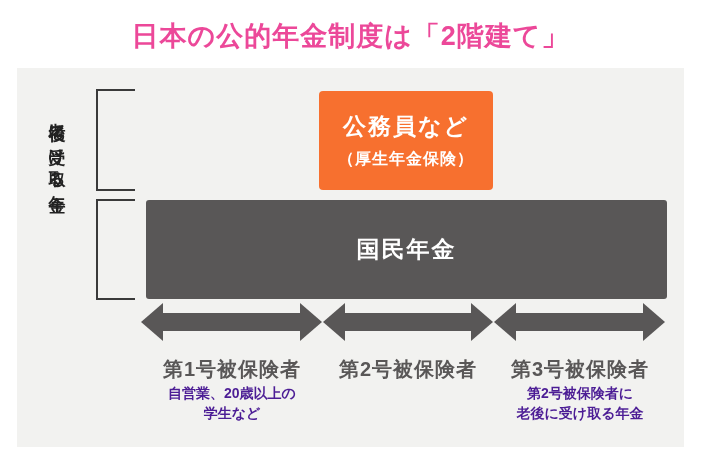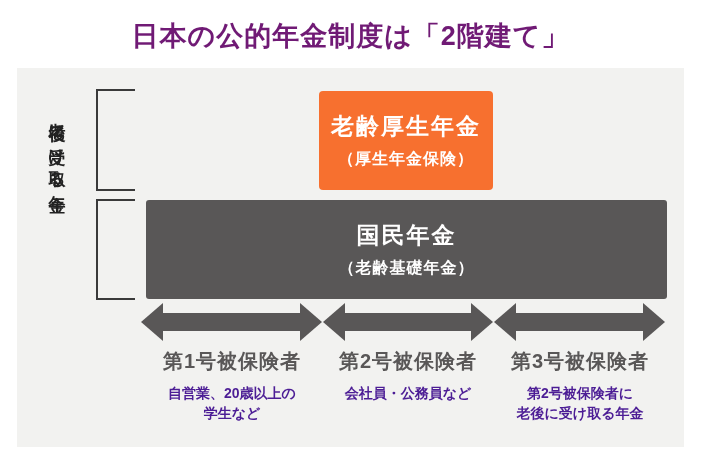--- a/index.html
+++ b/index.html
@@ -2,21 +2,21 @@
 <html lang="ja"><head>
 <meta charset="utf-8">
 <style>
   html,body { margin:0; padding:0; background:#fff; }
   .page {
     position:relative; width:701px; height:471px; background:#ffffff;
     font-family:"Liberation Sans", sans-serif; overflow:hidden;
   }
   .title {
     position:absolute; top:18px; left:0; width:100%; margin:0;
-    text-align:center; font-size:27px; font-weight:bold; color:#701a75;
+    text-align:center; font-size:27px; font-weight:bold; color:#ec4899;
     letter-spacing:1px;
   }
   .card {
     position:absolute; left:17px; top:68px; width:667px; height:379px;
     background:#F2F2F0;
   }
   
   .side-label {
     position:absolute; left:22px; top:41px; height:240px; width:36px;
     writing-mode:vertical-rl; text-orientation:upright;
@@ -64,21 +64,21 @@
     border-top:19px solid transparent; border-bottom:19px solid transparent;
   }
   .arrow::before { left:0;  border-right:22px solid #595757; }
   .arrow::after  { right:0; border-left:22px solid #595757; }
   .arrow .arrow-body {
     position:absolute; left:20px; right:20px; top:10px; height:18px;
     background:#595757;
   }
   
   .cat-label {
-    position:absolute; top:280px; width:220px; text-align:center;
+    position:absolute; top:288px; width:220px; text-align:center;
     font-size:20px; font-weight:bold; color:#595757; letter-spacing:1px;
   }
   .cat-note {
     position:absolute; top:316px; width:220px; text-align:center;
     font-size:14px; font-weight:bold; color:#4c1d95; line-height:1.4;
     white-space:pre-line;
   }
   .cat-pos-1 { left:105px; }
   .cat-pos-2 { left:281px; }
   .cat-pos-3 { left:453px; }
@@ -92,43 +92,41 @@
 
   <div class="card">
 
     <div class="side-label">老後に受け取る年金</div>
 
     <div class="bracket bracket-2f"></div>
     <div class="bracket bracket-1f"></div>
 
 
     <div class="box box-orange">
-      <div class="box-title">老齢厚生年金</div>
+      <div class="box-title">公務員など</div>
       <div class="box-subtitle">（厚生年金保険）</div>
     </div>
 
     <div class="box box-dark">
       <div class="box-title">国民年金</div>
-      <div class="box-subtitle">（老齢基礎年金）</div>
     </div>
 
     <div class="arrow arrow-1">
       <span class="arrow-body"></span>
     </div>
     <div class="arrow arrow-2">
       <span class="arrow-body"></span>
     </div>
     <div class="arrow arrow-3">
       <span class="arrow-body"></span>
     </div>
 
     <div class="cat-label cat-pos-1">第1号被保険者</div>
     <div class="cat-label cat-pos-2">第2号被保険者</div>
     <div class="cat-label cat-pos-3">第3号被保険者</div>
 
     <div class="cat-note cat-pos-1">自営業、20歳以上の
 学生など</div>
-    <div class="cat-note cat-pos-2">会社員・公務員など</div>
     <div class="cat-note cat-pos-3">第2号被保険者に
 老後に受け取る年金</div>
 
   </div>
 </div>
 
 </body></html>

